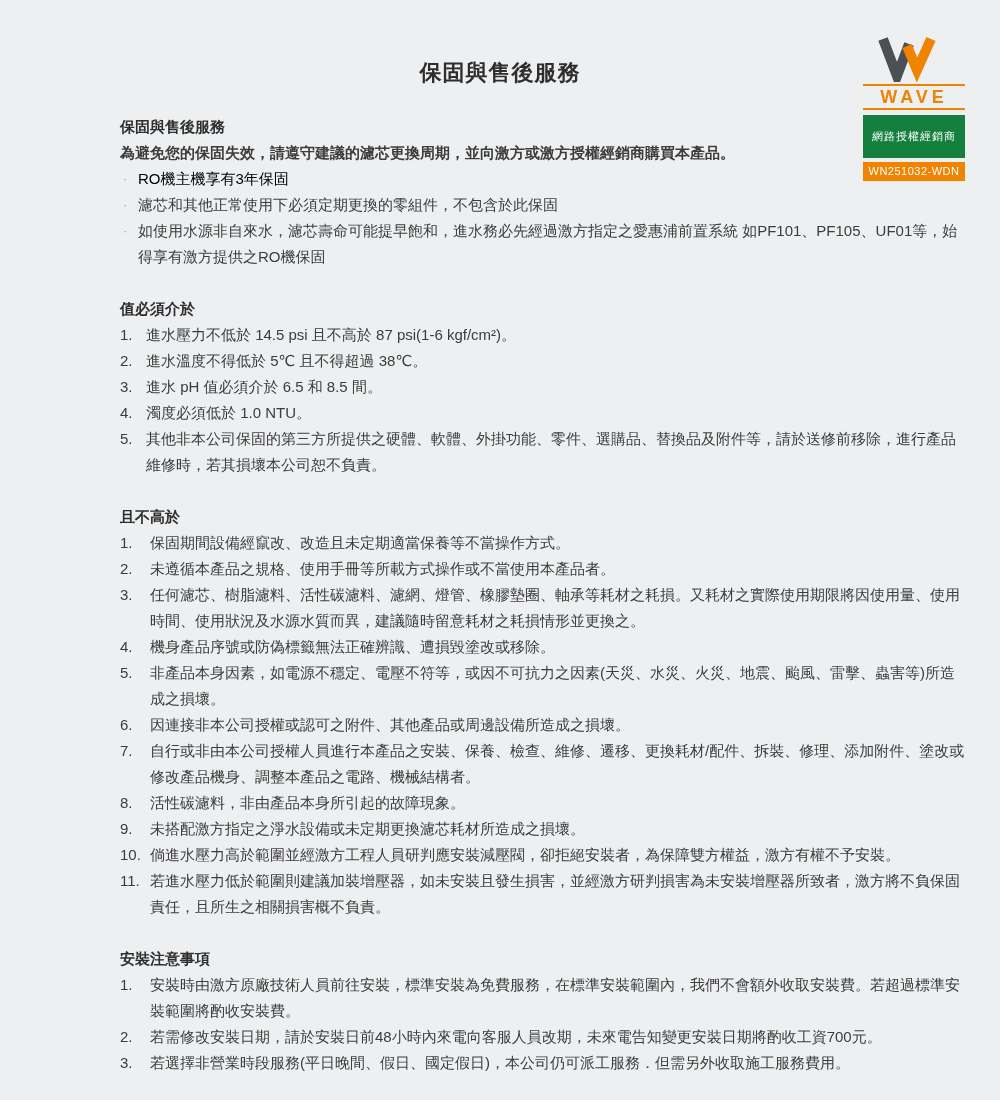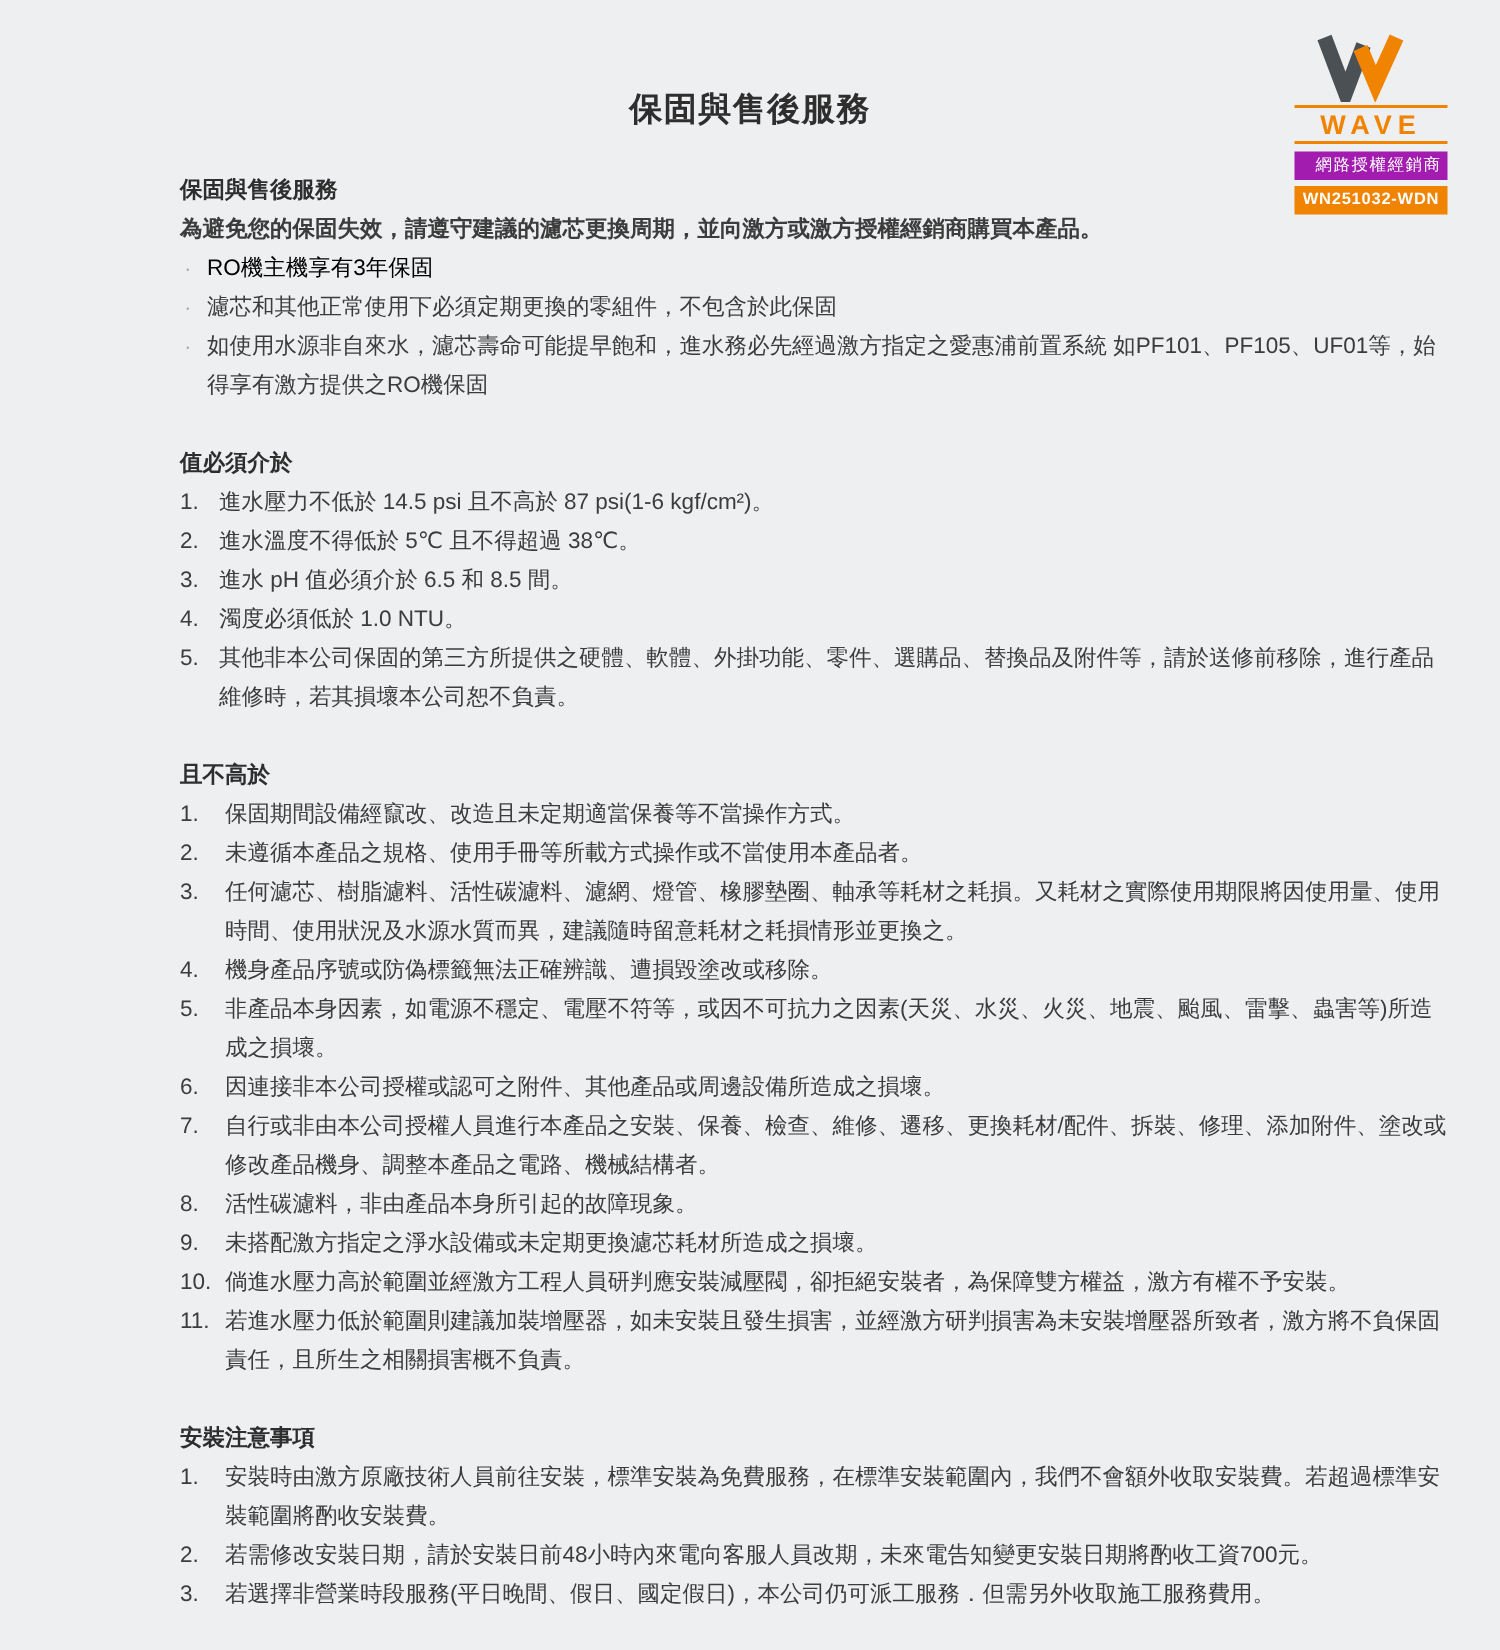--- a/index.html
+++ b/index.html
@@ -19,52 +19,51 @@
     font-weight:bold;
     color:#2e2e2e;
     padding-top:58px;
     letter-spacing:1px;
     margin-left:-85px; 
   }
 
   
   .logo-block {
     position:absolute;
-    top:20px;
+    top:34px;
     right:35px;
     width:102px;
     text-align:center;
   }
   .logo-mark { display:block; margin:0 auto 2px auto; }
   .wordmark {
     color:#f08300;
     font-weight:bold;
     font-size:18px;
     letter-spacing:4px;
     line-height:20px;
     border-top:2px solid #f08300;
     border-bottom:2px solid #f08300;
     padding:1px 0;
     margin-bottom:5px;
   }
   .badge-gray {
-    background:#a21caf;
+    background:#15803d;
     color:#ffffff;
     font-size:11px;
     line-height:17px;
-    padding:1px 4px;
+    padding:13px 4px;
     margin-bottom:4px;
     letter-spacing:1px;
-    text-align:right;
   }
   .badge-orange {
     background:#f08300;
     color:#ffffff;
     font-size:11px;
-    font-weight:bold;
+    font-weight:normal;
     line-height:17px;
     padding:1px 4px;
     letter-spacing:0.5px;
   }
 
   
   .section { margin-top:26px; }
   .section:first-of-type { margin-top:36px; }
   .section-heading {
     font-weight:bold;

